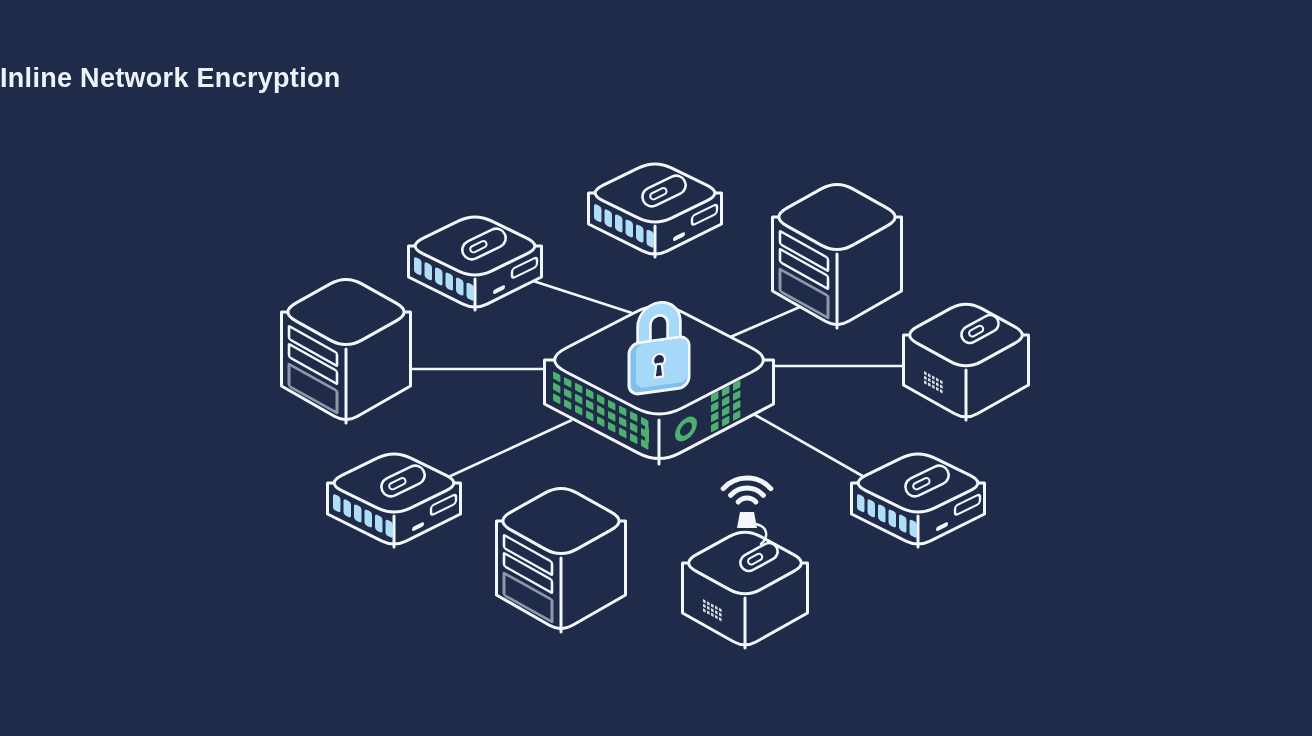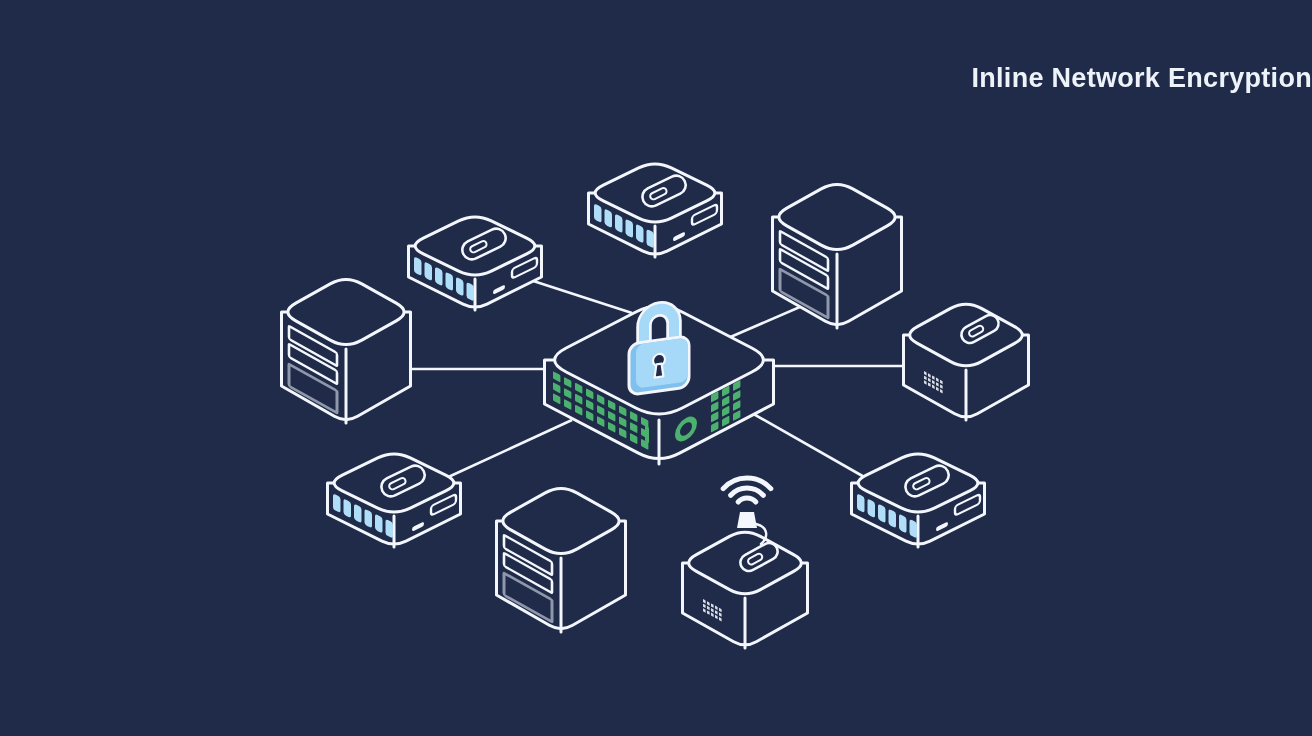--- a/index.html
+++ b/index.html
@@ -2,21 +2,21 @@
 <html><head>
 <meta charset="utf-8">
 <style>
   html,body{margin:0;padding:0;}
   body{
     width:1312px;height:736px;overflow:hidden;position:relative;
     font-family:"Liberation Sans",sans-serif;background:#1f2b49;
   }
   h1#title{
     position:absolute;top:63px;left:0;width:100%;margin:0;
-    text-align:right;font-size:27px;font-weight:bold;letter-spacing:.3px;
+    text-align:left;font-size:27px;font-weight:bold;letter-spacing:.3px;
     color:#eef3fa;
   }
   svg{position:absolute;top:0;left:0;}
 </style>
 </head>
 <body style="background: rgb(31, 43, 73);">
 
 <h1 id="title" style="color: rgb(238, 243, 250);">Inline Network Encryption</h1>
 <svg id="diagram" width="1312" height="736" viewBox="0 0 1312 736" role="img">
     <g>

